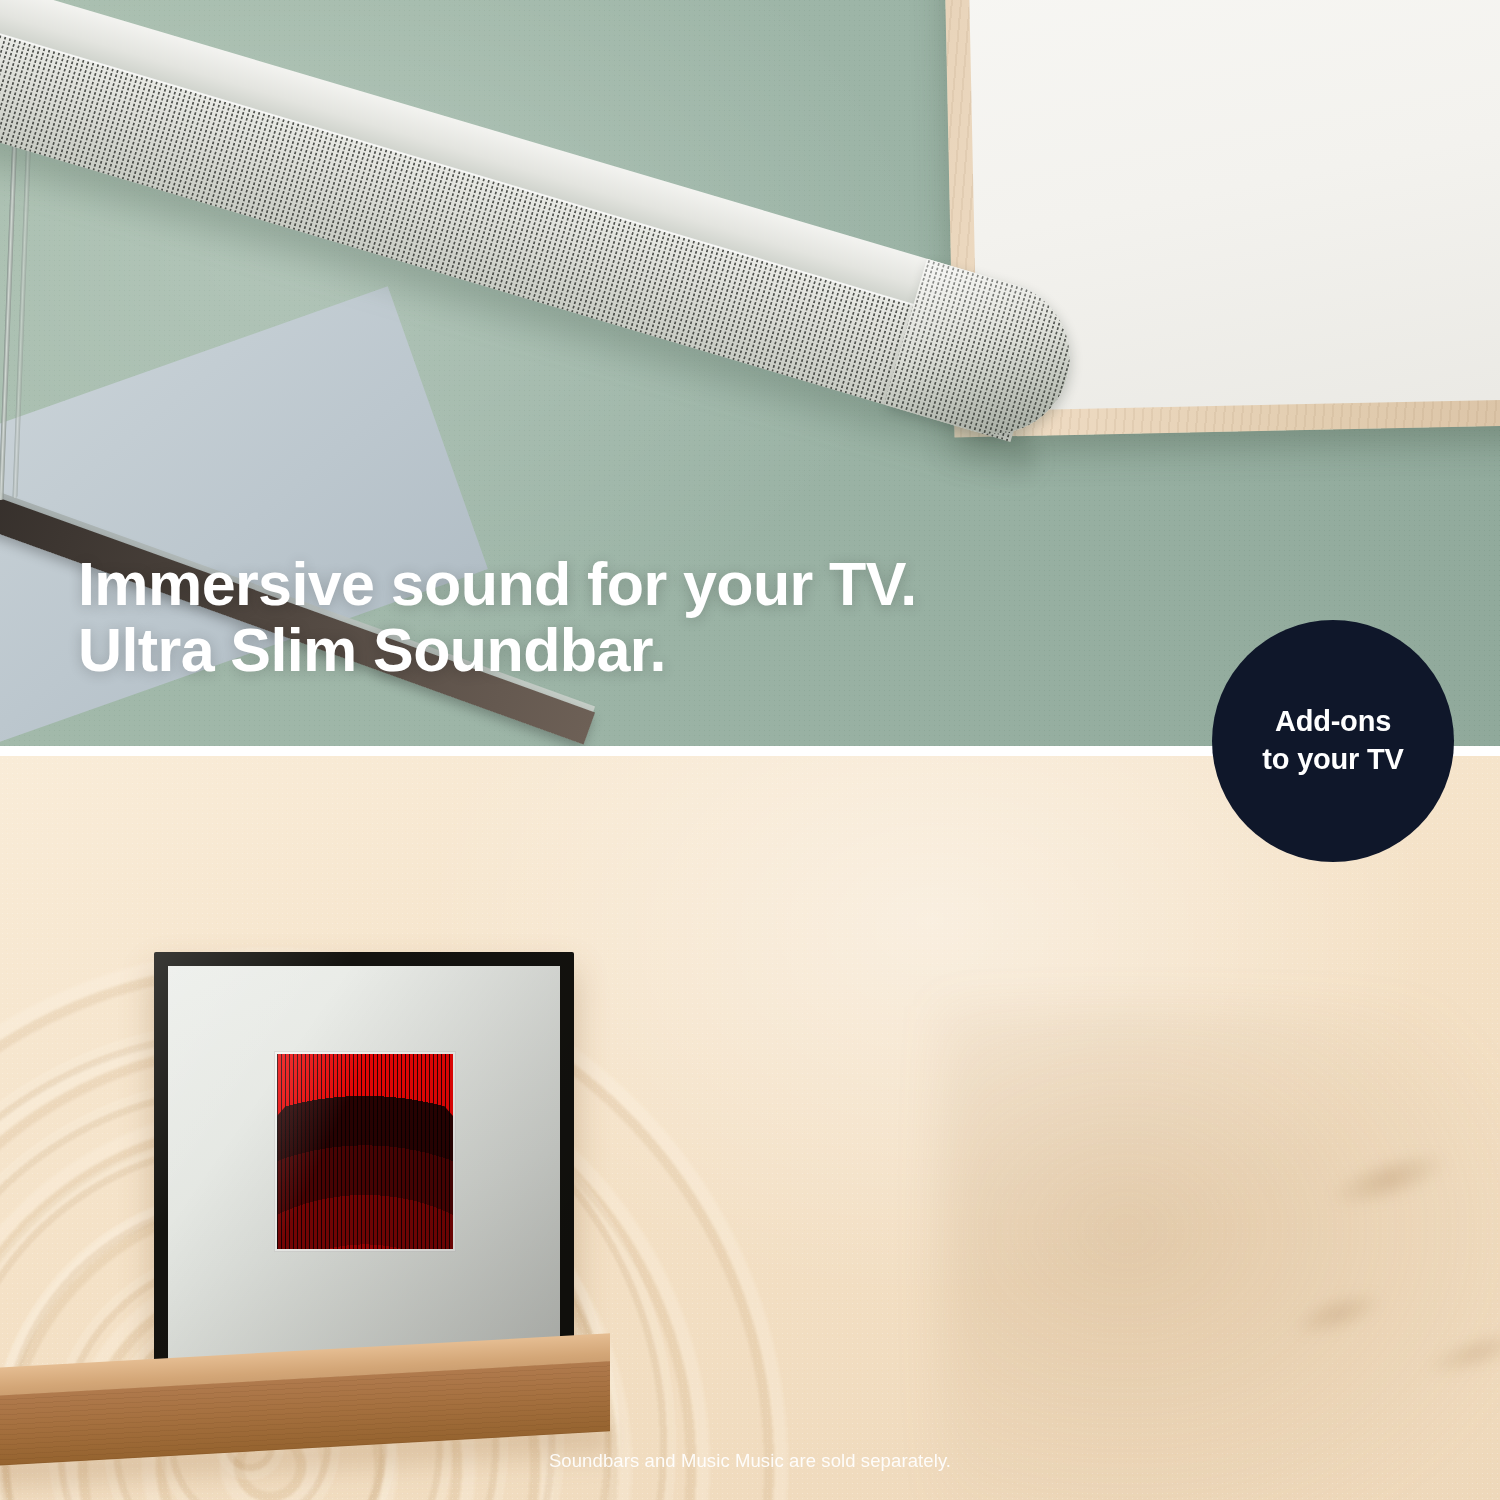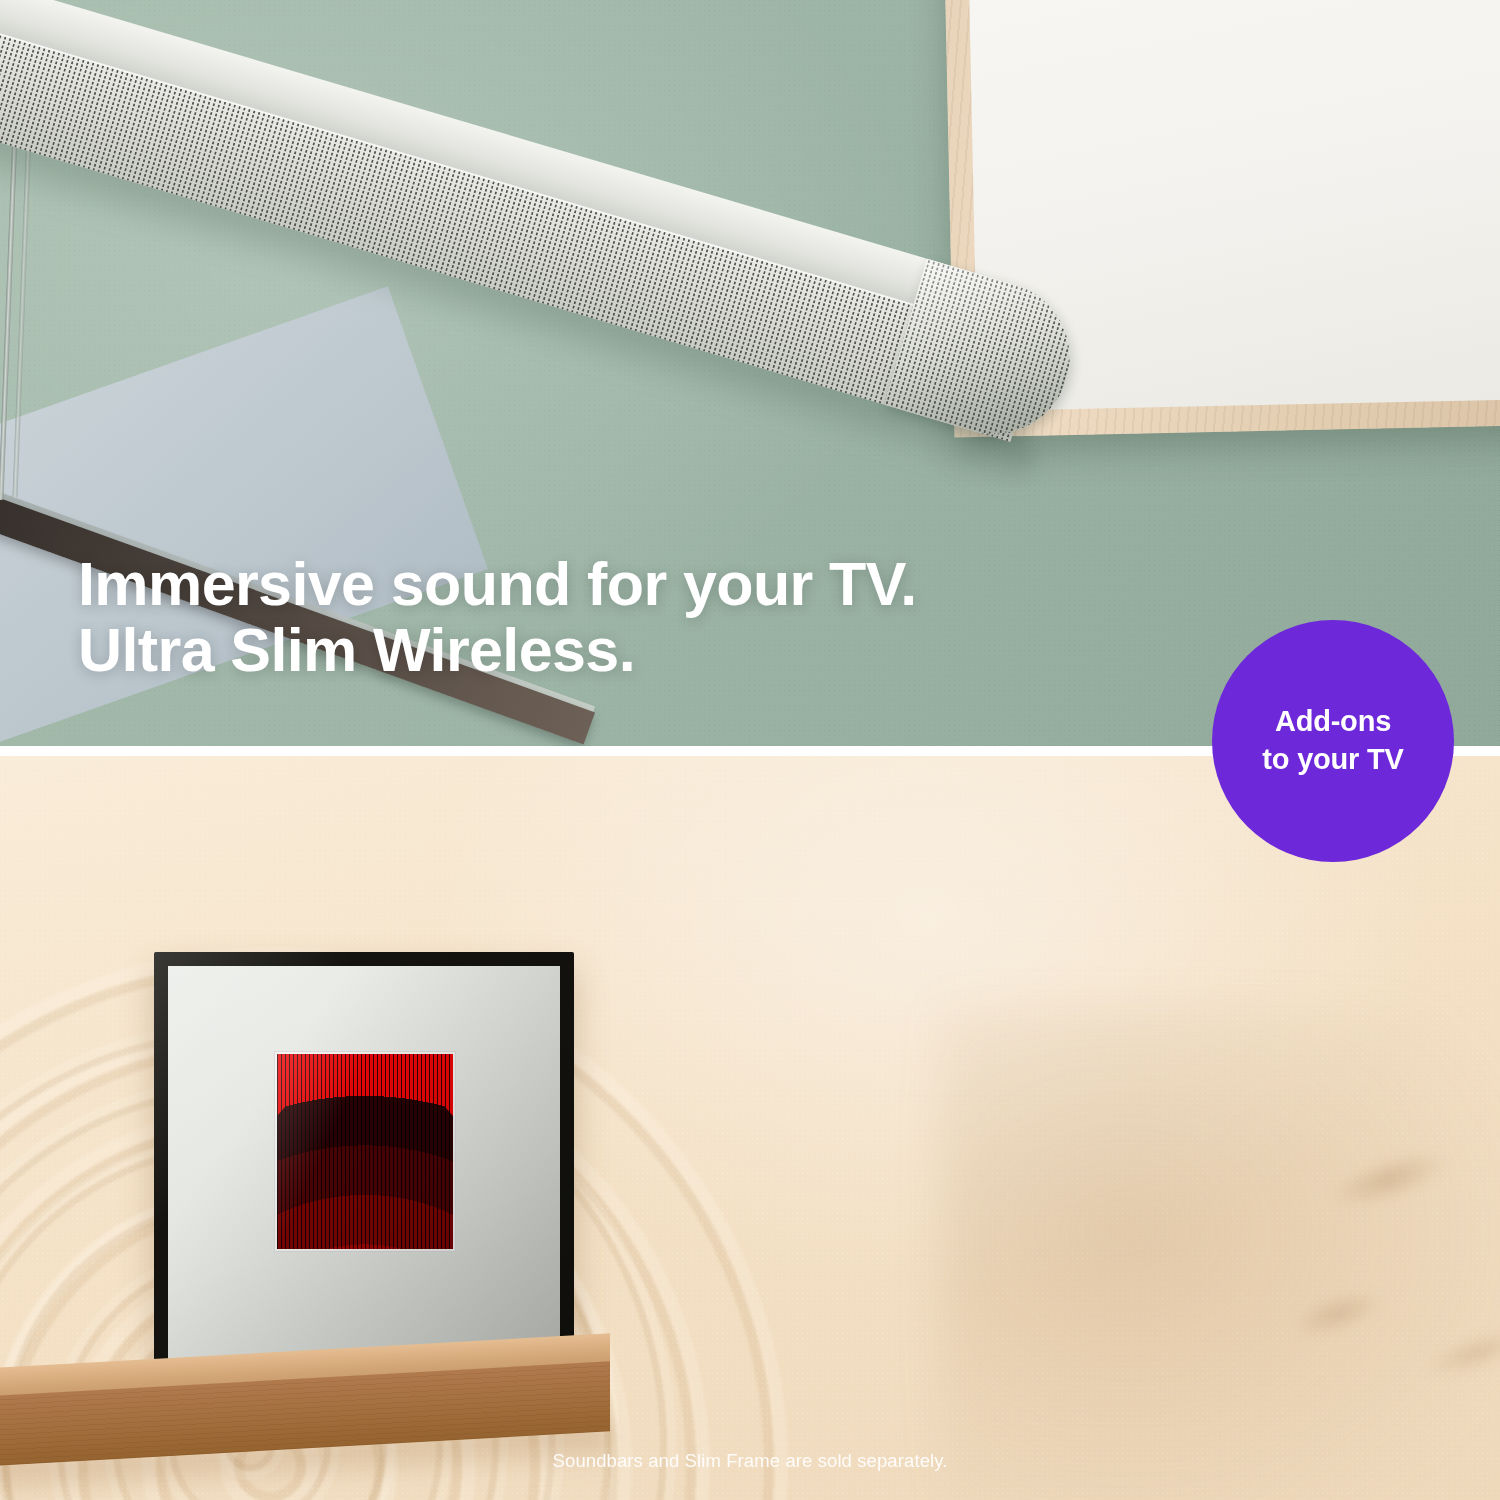--- a/index.html
+++ b/index.html
@@ -262,21 +262,21 @@
   .headline{
     position:absolute; color:#ffffff; font-weight:700; letter-spacing:-.6px;
     line-height:1.08; text-shadow:0 2px 14px rgba(0,0,0,.20);
     white-space:pre-line; z-index:8;
   }
   #headline-top{ left:78px; top:552px; font-size:61px; }
   #headline-bottom{ left:678px; top:1286px; font-size:61px; }
 
   .badge{
     position:absolute; left:1212px; top:620px; width:242px; height:242px;
-    border-radius:50%; background:#6d28d9; z-index:9;
+    border-radius:50%; background:#0f172a; z-index:9;
     display:flex; align-items:center; justify-content:center;
     text-align:center;
   }
   .badge-text{
     color:#ffffff; font-size:29px; font-weight:700; line-height:1.30;
     letter-spacing:-.2px; white-space:pre-line;
   }
 
   #fineprint{
     position:absolute; left:0; top:1450px; width:1500px; text-align:center;
@@ -356,23 +356,23 @@
     <div class="shelf">
       <div class="shelf-shadow"></div>
       <div class="shelf-top"></div>
       <div class="shelf-face">
         <div class="shelf-face-grain"></div>
       </div>
     </div>
   </div>
 
   <div class="headline" id="headline-top">Immersive sound for your TV.
-Ultra Slim Wireless.</div>
+Ultra Slim Soundbar.</div>
 
   <div class="badge">
     <span class="badge-text">Add-ons
 to your TV</span>
   </div>
 
 
-  <div id="fineprint">Soundbars and Slim Frame are sold separately.</div>
+  <div id="fineprint">Soundbars and Music Music are sold separately.</div>
 
 </div>
 
 </body></html>

